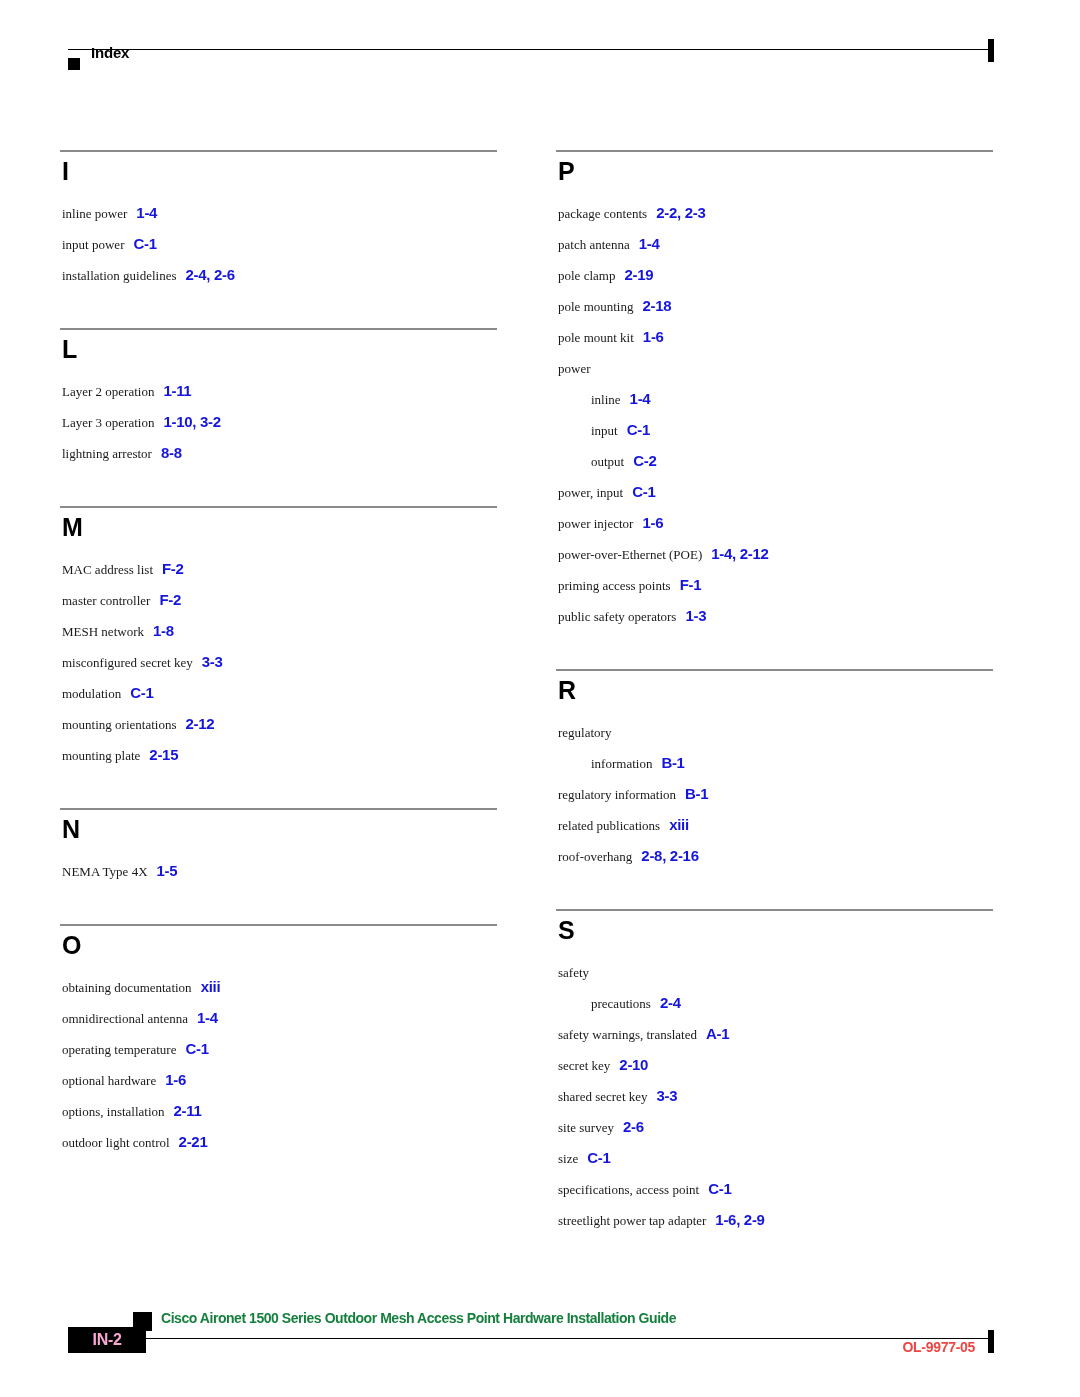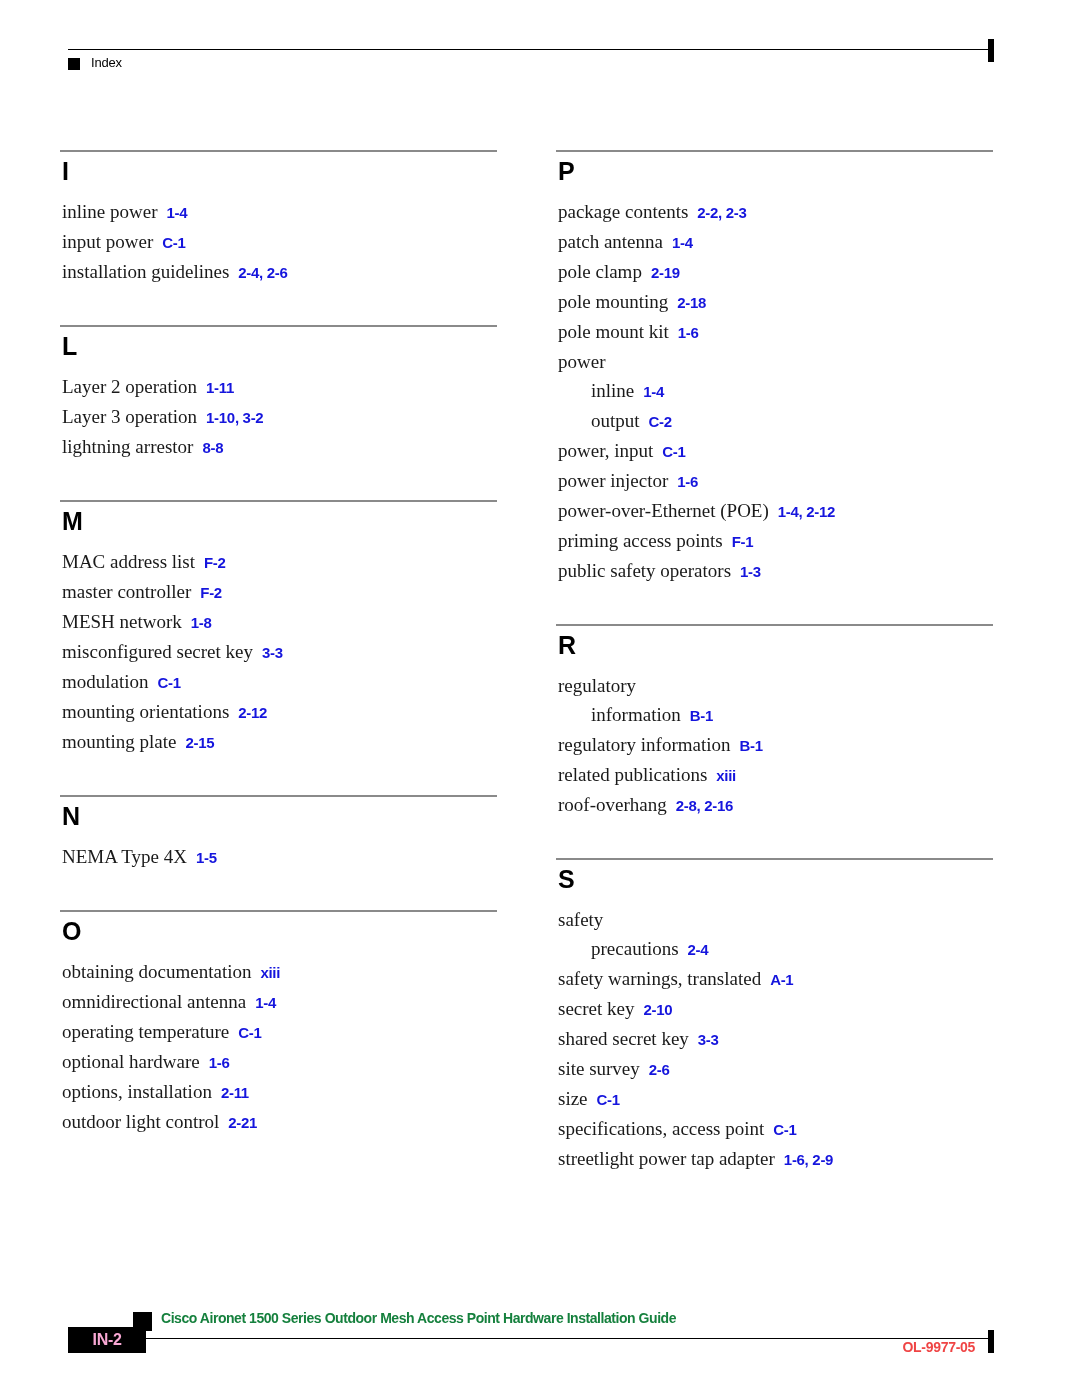--- a/index.html
+++ b/index.html
@@ -52,24 +52,24 @@
     position: absolute;
     left: 68px;
     top: 58px;
     width: 12px;
     height: 12px;
     background: #000000;
   }
   .header-title {
     position: absolute;
     left: 91px;
-    top: 55px;
-    font-family: "Liberation Sans", sans-serif;
-    font-weight: normal;
-    font-size: 13px;
+    top: 44px;
+    font-family: "Liberation Sans", sans-serif;
+    font-weight: bold;
+    font-size: 15px;
     letter-spacing: -0.2px;
     color: #000000;
     white-space: nowrap;
   }
 
   
   .column {
     position: absolute;
     top: 150px;
     width: 440px;
@@ -105,21 +105,21 @@
     line-height: 29px;
     color: #1a1a1a;
     white-space: nowrap;
     padding-left: 2px;
   }
   .entry.sub {
     padding-left: 35px;
   }
   .entry-term {
     font-family: "Liberation Serif", serif;
-    font-size: 19px;
+    font-size: 13px;
     color: #1a1a1a;
   }
   .entry-pages {
     font-family: "Liberation Sans", sans-serif;
     font-weight: bold;
     font-size: 15px;
     color: #1515dd;
     margin-left: 9px;
     letter-spacing: -0.3px;
   }
@@ -268,20 +268,21 @@
         <div class="section-rule"></div>
         <div class="section-letter">P</div>
         <div class="entries">
           <div class="entry"><span class="entry-term">package contents</span><span class="entry-pages">2-2, 2-3</span></div>
           <div class="entry"><span class="entry-term">patch antenna</span><span class="entry-pages">1-4</span></div>
           <div class="entry"><span class="entry-term">pole clamp</span><span class="entry-pages">2-19</span></div>
           <div class="entry"><span class="entry-term">pole mounting</span><span class="entry-pages">2-18</span></div>
           <div class="entry"><span class="entry-term">pole mount kit</span><span class="entry-pages">1-6</span></div>
           <div class="entry"><span class="entry-term">power</span></div>
           <div class="entry sub"><span class="entry-term">inline</span><span class="entry-pages">1-4</span></div>
+          <div class="entry sub"><span class="entry-term">input</span><span class="entry-pages">C-1</span></div>
           <div class="entry sub"><span class="entry-term">output</span><span class="entry-pages">C-2</span></div>
           <div class="entry"><span class="entry-term">power, input</span><span class="entry-pages">C-1</span></div>
           <div class="entry"><span class="entry-term">power injector</span><span class="entry-pages">1-6</span></div>
           <div class="entry"><span class="entry-term">power-over-Ethernet (POE)</span><span class="entry-pages">1-4, 2-12</span></div>
           <div class="entry"><span class="entry-term">priming access points</span><span class="entry-pages">F-1</span></div>
           <div class="entry"><span class="entry-term">public safety operators</span><span class="entry-pages">1-3</span></div>
         </div>
       </div>
       <div class="section-gap"></div>
       <div class="section">

